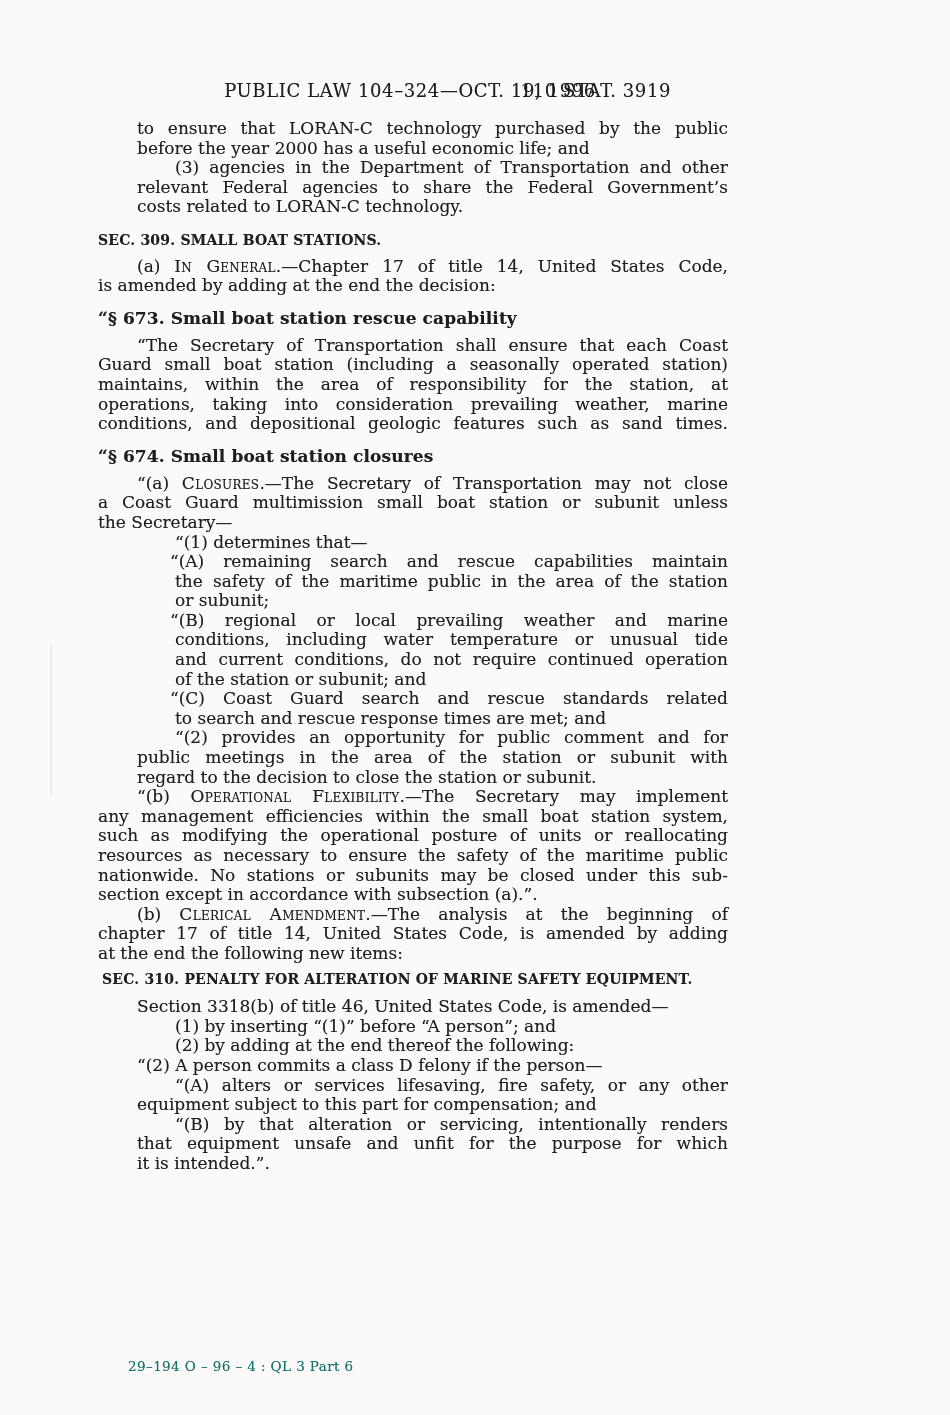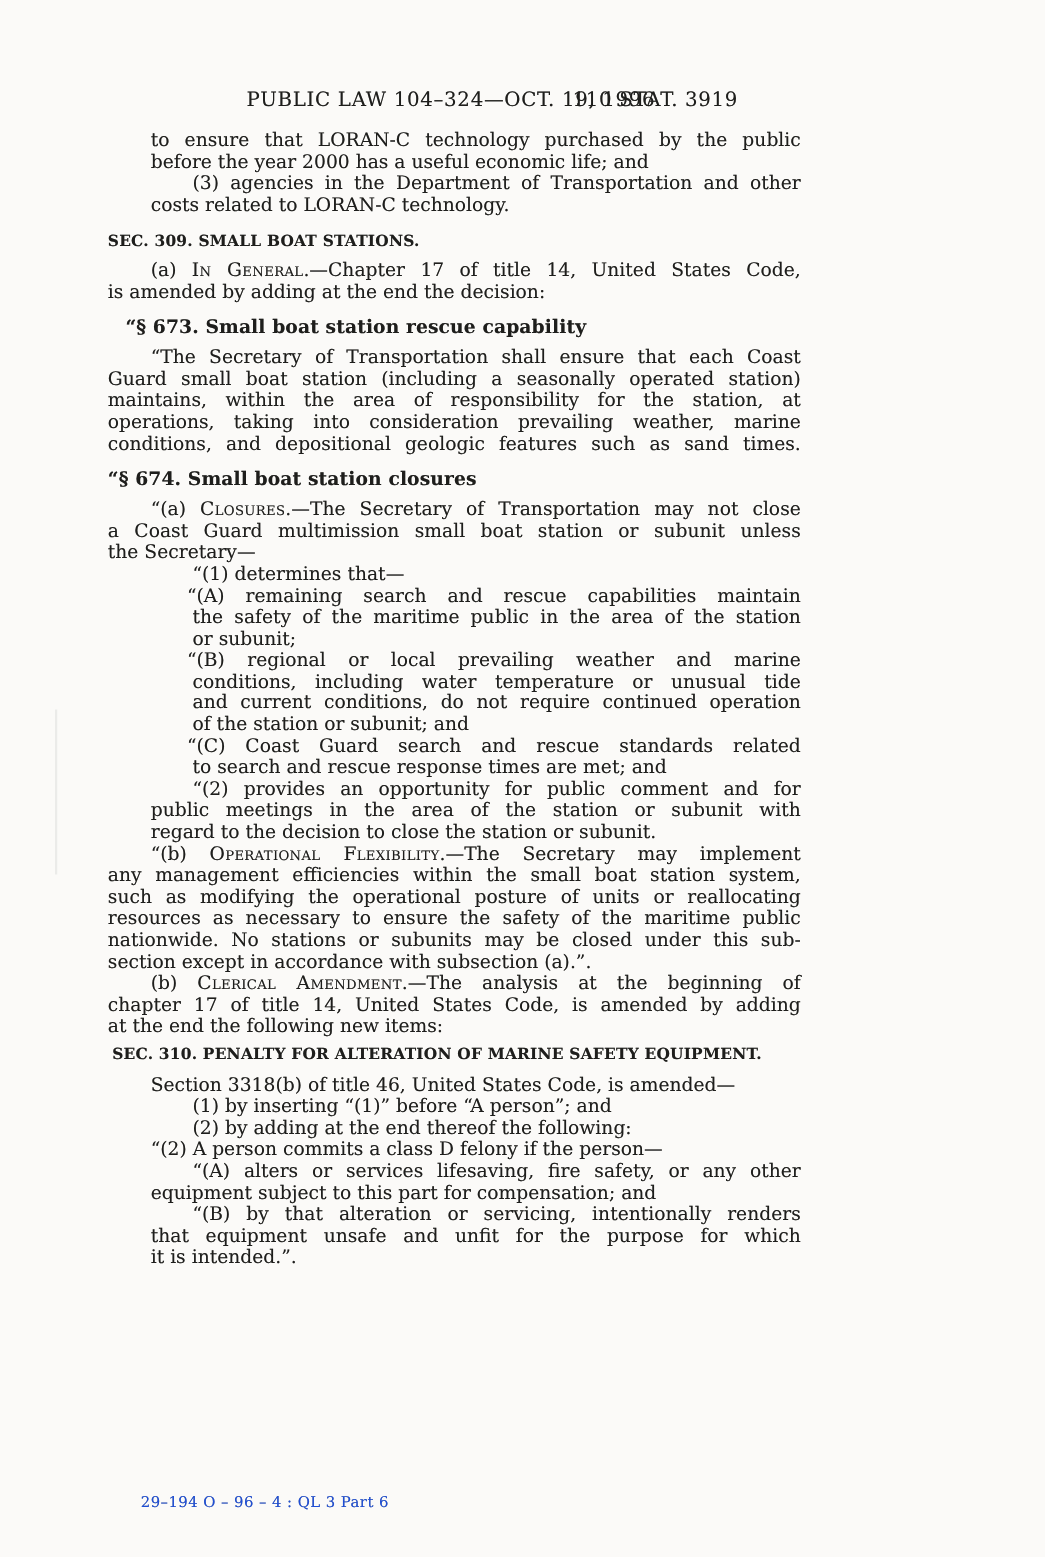--- a/index.html
+++ b/index.html
@@ -25,28 +25,28 @@
   .doc-body{position:absolute;top:119px;left:98px;width:630px;}
   .ln{font-size:17px;line-height:19.6px;}
   .j{text-align:justify;text-align-last:justify;}
   .m1{margin-left:39px}
   .m2{margin-left:77px}
   .m3{margin-left:72px}
   .sc{font-variant:small-caps;letter-spacing:.3px}
   .h-sec{font-weight:700;font-size:14px;line-height:19.6px;letter-spacing:.2px}
   .h-usc{font-weight:700;font-size:17px;line-height:20px;letter-spacing:.1px}
   #h309{margin:14px 0 6px}
-  #h673{margin:12px 16px 8px}
+  #h673{margin:12px 0 8px}
   #h674{margin:12px 0 8px}
   #h310{margin:6px 4px 8px}
   .analysis{margin:5px 0 4px}
   .ln-small{font-size:13px;line-height:17px;}
   .footer-imprint{
     position:absolute;left:128px;top:1358px;
-    font-size:13.5px;letter-spacing:.4px;color:#1d4ed8;
+    font-size:13.5px;letter-spacing:.4px;color:#0f766e;
   }
   .scan-artifact{
     position:absolute;left:50px;top:645px;width:2px;height:150px;
     background:#ebebe9;
   }
 </style>
 </head>
 <body>
 
 <div class="page">
@@ -54,20 +54,21 @@
   <div class="law-title">PUBLIC LAW 104–324—OCT. 19, 1996</div>
   <div class="stat-no">110 STAT. 3919</div>
 
   <div class="scan-artifact"></div>
 
   <div class="doc-body">
 
     <div class="ln m1 j">to ensure that LORAN-C technology purchased by the public</div>
     <div class="ln m1">before the year 2000 has a useful economic life; and</div>
     <div class="ln m2 j">(3) agencies in the Department of Transportation and other</div>
+    <div class="ln m1 j">relevant Federal agencies to share the Federal Government’s</div>
     <div class="ln m1">costs related to LORAN-C technology.</div>
 
     <div class="h-sec" id="h309">SEC. 309. SMALL BOAT STATIONS.</div>
 
     <div class="ln m1 j"><span>(a) </span><span class="sc">In General</span><span>.—Chapter 17 of title 14, United States Code,</span></div>
     <div class="ln">is amended by adding at the end the decision:</div>
 
     <div class="h-usc" id="h673">“§ 673. Small boat station rescue capability</div>
 
     <div class="ln m1 j">“The Secretary of Transportation shall ensure that each Coast</div>

